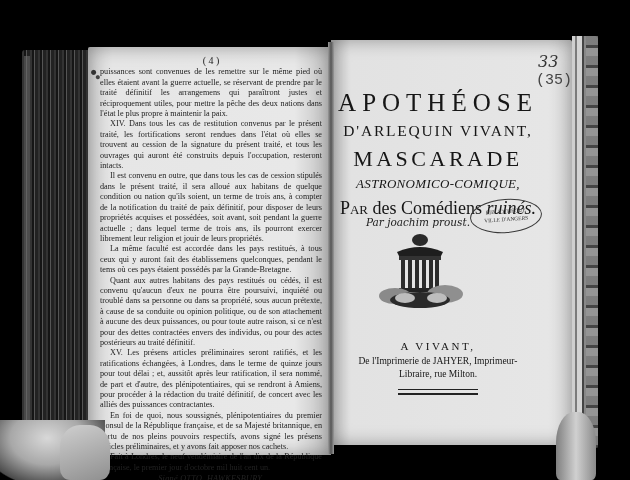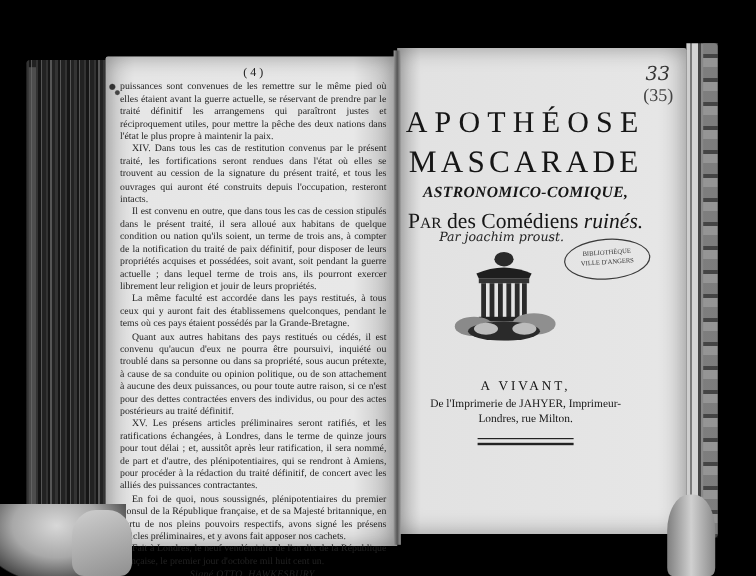--- a/index.html
+++ b/index.html
@@ -59,34 +59,34 @@
     .lp p.ind { text-indent: 10px; }
     .lp .sig { text-align: center; font-style: italic; margin: 1px 0; letter-spacing: .3px; }
     .blot { position: absolute; left: 88px; top: 66px; width: 14px; height: 16px;
       background: radial-gradient(circle at 40% 40%, #333 0 2px, transparent 3px),
                   radial-gradient(circle at 70% 70%, #444 0 1.5px, transparent 2.5px); }
 
     
     .rp { position: absolute; left: 320px; top: 56px; width: 236px; text-align: center; color: #161616; margin-top: 32px; }
     .t1 { font-size: 25px; letter-spacing: 6px; line-height: 30px; margin-top: 0; }
     .t2 { font-size: 15.5px; letter-spacing: 1.8px; line-height: 22px; margin-top: 2px; }
-    .t3 { font-size: 26px; letter-spacing: 3.5px; line-height: 28px; margin-top: 3px; }
-    .t4 { font-size: 13px; font-style: italic; letter-spacing: .3px; line-height: 18px; margin-top: 2px; font-weight: bold; }
+    .t3 { font-size: 22px; letter-spacing: 3.5px; line-height: 28px; margin-top: 3px; }
+    .t4 { font-size: 13px; font-style: italic; letter-spacing: .3px; line-height: 18px; margin-top: 2px; }
     .t5 { font-size: 18px; line-height: 16px; margin-top: 7px; }
     .t5 .sc { font-variant: small-caps; }
     .t5 .it { font-style: italic; }
     .hand { font-family: "DejaVu Serif", serif; font-style: italic; font-size: 10.5px; margin-top: 0; margin-left: -40px; color: #222; }
     .vignette { position: relative; width: 90px; height: 76px; margin: 4px auto 0; left: -18px; }
     .place { font-size: 11px; letter-spacing: 2.5px; margin-top: 32px; }
     .printer { font-size: 9.5px; line-height: 13px; margin-top: 3px; }
     .rrule { width: 80px; height: 3px; margin: 8px auto 0; border-top: 1px solid #222; border-bottom: 2px solid #222; }
     .year { font-size: 7.5px; letter-spacing: 1.2px; margin-top: 6px; font-variant: small-caps; }
 
     .shelf { position: absolute; left: 538px; top: 52px; font-family: "DejaVu Serif", serif; font-style: italic; font-size: 16px; color: #333; }
-    .shelf2 { position: absolute; left: 536px; top: 72px; font-family: Liberation Serif, serif; font-size: 15px; color: #444; }
+    .shelf2 { position: absolute; left: 536px; top: 72px; font-family: Liberation Mono, monospace; font-size: 15px; color: #444; }
     .stamp { position: absolute; left: 470px; top: 199px; width: 72px; height: 34px; border: 1.5px solid #3a3a3a; border-radius: 50%;
       font-size: 5.5px; line-height: 8px; text-align: center; color: #333; transform: rotate(-4deg); padding-top: 7px; box-sizing: border-box; }
 
     
     .hand-left { position: absolute; left: 0; top: 420px; width: 105px; height: 60px;
       background: radial-gradient(ellipse at 45% 30%, #d8d8d8 0%, #a8a8a8 45%, #4a4a4a 80%, transparent 82%); }
     .hand-left2 { position: absolute; left: 60px; top: 425px; width: 50px; height: 55px; border-radius: 40% 40% 20% 20%;
       background: linear-gradient(160deg, #cfcfcf, #8f8f8f); }
     .hand-right { position: absolute; left: 556px; top: 412px; width: 40px; height: 68px; border-radius: 45% 45% 10% 10%;
       background: linear-gradient(90deg, #7f7f7f, #d0d0d0 50%, #8a8a8a); }
@@ -112,20 +112,21 @@
     <p class="ind">Quant aux autres habitans des pays restitués ou cédés, il est convenu qu'aucun d'eux ne pourra être poursuivi, inquiété ou troublé dans sa personne ou dans sa propriété, sous aucun prétexte, à cause de sa conduite ou opinion politique, ou de son attachement à aucune des deux puissances, ou pour toute autre raison, si ce n'est pour des dettes contractées envers des individus, ou pour des actes postérieurs au traité définitif.</p>
     <p class="ind">XV. Les présens articles préliminaires seront ratifiés, et les ratifications échangées, à Londres, dans le terme de quinze jours pour tout délai ; et, aussitôt après leur ratification, il sera nommé, de part et d'autre, des plénipotentiaires, qui se rendront à Amiens, pour procéder à la rédaction du traité définitif, de concert avec les alliés des puissances contractantes.</p>
     <p class="ind">En foi de quoi, nous soussignés, plénipotentiaires du premier Consul de la République française, et de sa Majesté britannique, en vertu de nos pleins pouvoirs respectifs, avons signé les présens articles préliminaires, et y avons fait apposer nos cachets.</p>
     <p class="ind">Fait à Londres, le neuf vendémiaire de l'an dix de la République française, le premier jour d'octobre mil huit cent un.</p>
     <div class="sig">Signé OTTO. HAWKESBURY.</div>
 
   </div>
 
   <div class="rp">
     <div class="t1">APOTHÉOSE</div>
+    <div class="t2">D'ARLEQUIN VIVANT,</div>
     <div class="t3">MASCARADE</div>
     <div class="t4">ASTRONOMICO-COMIQUE,</div>
     <div class="t5">
       <span class="sc">Par</span><span> des Comédiens </span><span class="it">ruinés.</span>
     </div>
     <div class="hand">Par joachim proust.</div>
 
     <div class="vignette">
       <svg width="90" height="76" viewBox="0 0 90 76">
         <ellipse cx="45" cy="8" rx="8" ry="6" fill="#2a2a2a"></ellipse>
@@ -143,21 +144,21 @@
         <ellipse cx="20" cy="64" rx="16" ry="8" fill="#8a8a8a"></ellipse>
         <ellipse cx="70" cy="62" rx="18" ry="9" fill="#8f8f8f"></ellipse>
         <ellipse cx="45" cy="68" rx="30" ry="8" fill="#2a2a2a"></ellipse>
         <ellipse cx="30" cy="66" rx="10" ry="5" fill="#bdbdbd"></ellipse>
         <ellipse cx="62" cy="66" rx="10" ry="5" fill="#bdbdbd"></ellipse>
       </svg>
     </div>
 
     <div class="place">A VIVANT,</div>
     <div class="printer">De l'Imprimerie de JAHYER, Imprimeur-</div>
-    <div class="printer" style="margin-top:0">Londres, rue Milton.</div>
+    <div class="printer" style="margin-top:0">Libraire, rue Milton.</div>
     <div class="rrule"></div>
   </div>
 
   <div class="shelf">33</div>
   <div class="shelf2">(35)</div>
   <div class="stamp">
     <div>BIBLIOTHÈQUE</div>
     <div>VILLE D'ANGERS</div>
   </div>
 

